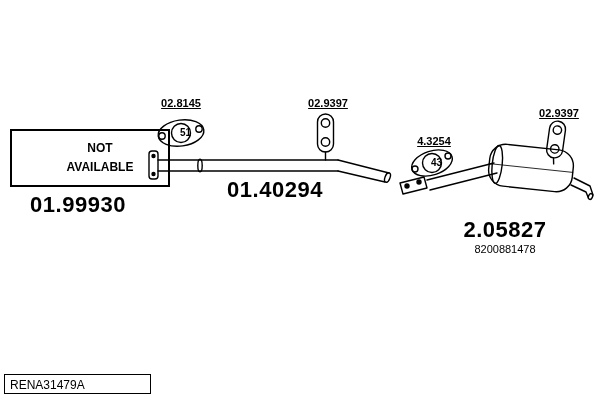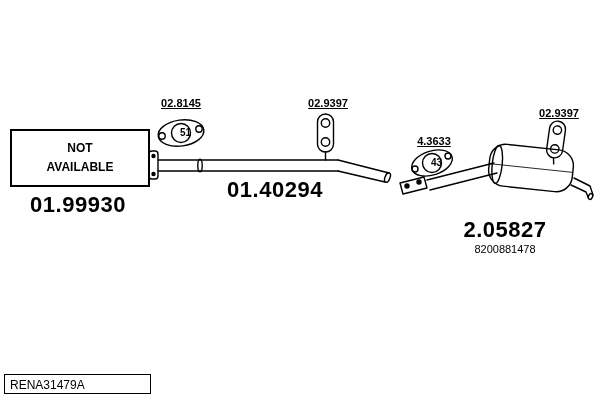--- a/index.html
+++ b/index.html
@@ -30,21 +30,21 @@
   .ref-num{
     position:absolute;
     font-size:11px;font-weight:400;
     text-align:center;white-space:nowrap;
   }
   .na-box{
     position:absolute;
     left:10px;top:129px;width:136px;height:54px;
     border:2px solid #000;
     display:flex;flex-direction:column;align-items:center;justify-content:center;
-    font-size:12px;font-weight:700;line-height:1.6;
+    font-size:12px;font-weight:700;line-height:1.6;padding-left:20px;
   }
   .footer-box{
     position:absolute;
     left:4px;top:374px;width:147px;height:20px;
     border:1.5px solid #000;
     font-size:12px;line-height:20px;
     padding-left:5px;box-sizing:border-box;
     white-space:nowrap;
   }
 </style>
@@ -121,21 +121,21 @@
     </g>
   </svg>
 
   <div class="na-box">
     <div>NOT</div>
     <div>AVAILABLE</div>
   </div>
 
   <div class="lbl-small" style="left:153px;top:97px;width:56px;">02.8145</div>
   <div class="lbl-small" style="left:300px;top:97px;width:56px;">02.9397</div>
-  <div class="lbl-small" style="left:406px;top:135px;width:56px;">4.3633</div>
+  <div class="lbl-small" style="left:406px;top:135px;width:56px;">4.3254</div>
   <div class="lbl-small" style="left:531px;top:107px;width:56px;">02.9397</div>
 
   <div class="circle-num" style="left:171px;top:127px;width:20px;">51</div>
   <div class="circle-num" style="left:422px;top:157px;width:20px;">43</div>
 
   <div class="part-num" style="left:8px;top:192px;width:140px;">01.99930</div>
 
   <div class="part-num" style="left:205px;top:177px;width:140px;">01.40294</div>
 
   <div class="part-num" style="left:435px;top:217px;width:140px;">2.05827</div>

